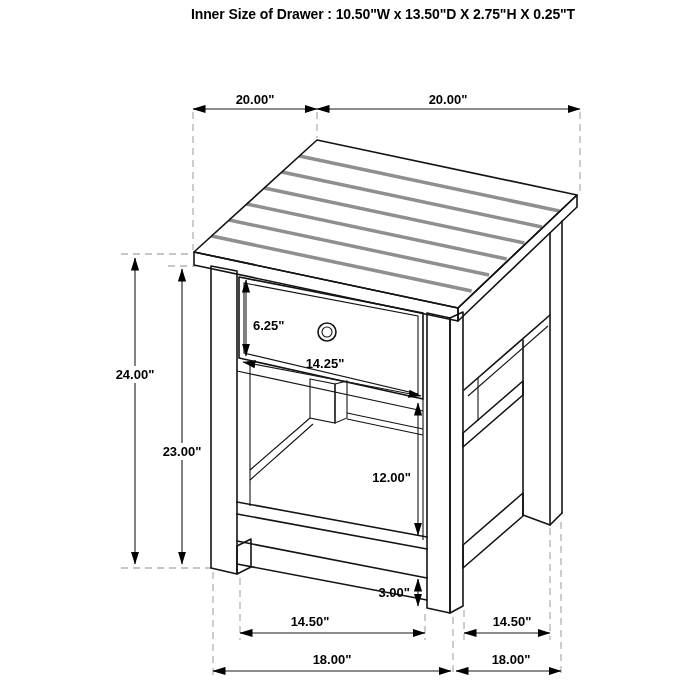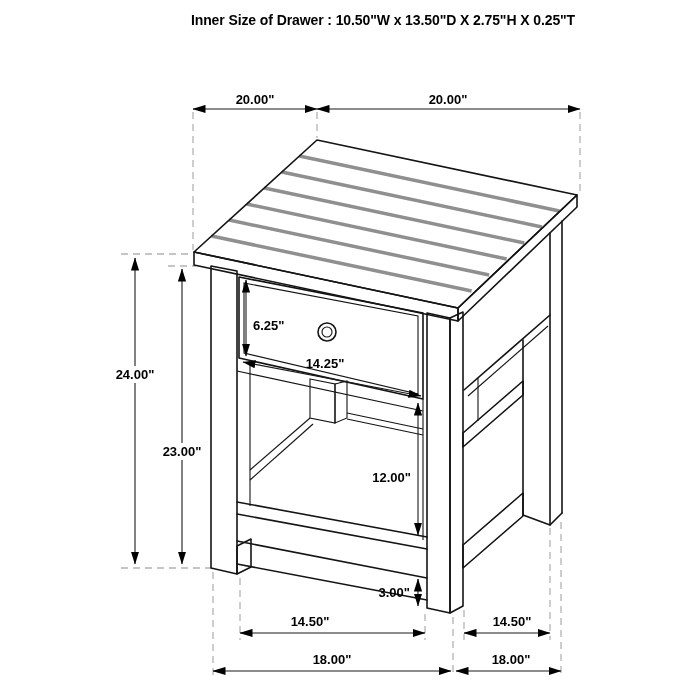--- a/index.html
+++ b/index.html
@@ -1,18 +1,18 @@
 <!DOCTYPE html>
 <html><head>
 <meta charset="utf-8">
 <style>
   html,body{margin:0;padding:0;background:#ffffff;}
   .page{position:relative;width:700px;height:700px;background:#fff;overflow:hidden;
         font-family:"Liberation Sans",sans-serif;}
-  .title{position:absolute;top:12px;left:0;width:100%;text-align:center;
+  .title{position:absolute;top:6px;left:0;width:100%;text-align:center;
          padding-left:66px;box-sizing:border-box;
          font-size:14px;font-weight:bold;color:#000;letter-spacing:-0.1px;}
   svg{position:absolute;top:0;left:0;}
   .struct{stroke:#141414;stroke-width:1.6;fill:none;stroke-linejoin:round;stroke-linecap:round;}
   .thin{stroke:#141414;stroke-width:1.1;fill:none;}
   .plank{stroke:#8f8f8f;stroke-width:3.5;fill:none;}
   .dash{stroke:#b3b3b3;stroke-width:1.3;fill:none;stroke-dasharray:7 5;}
   .dim{stroke:#1a1a1a;stroke-width:1.1;fill:none;}
   .lbl{font-family:"Liberation Sans",sans-serif;font-size:13px;font-weight:bold;fill:#000;}
   .lblbox{fill:#ffffff;}

